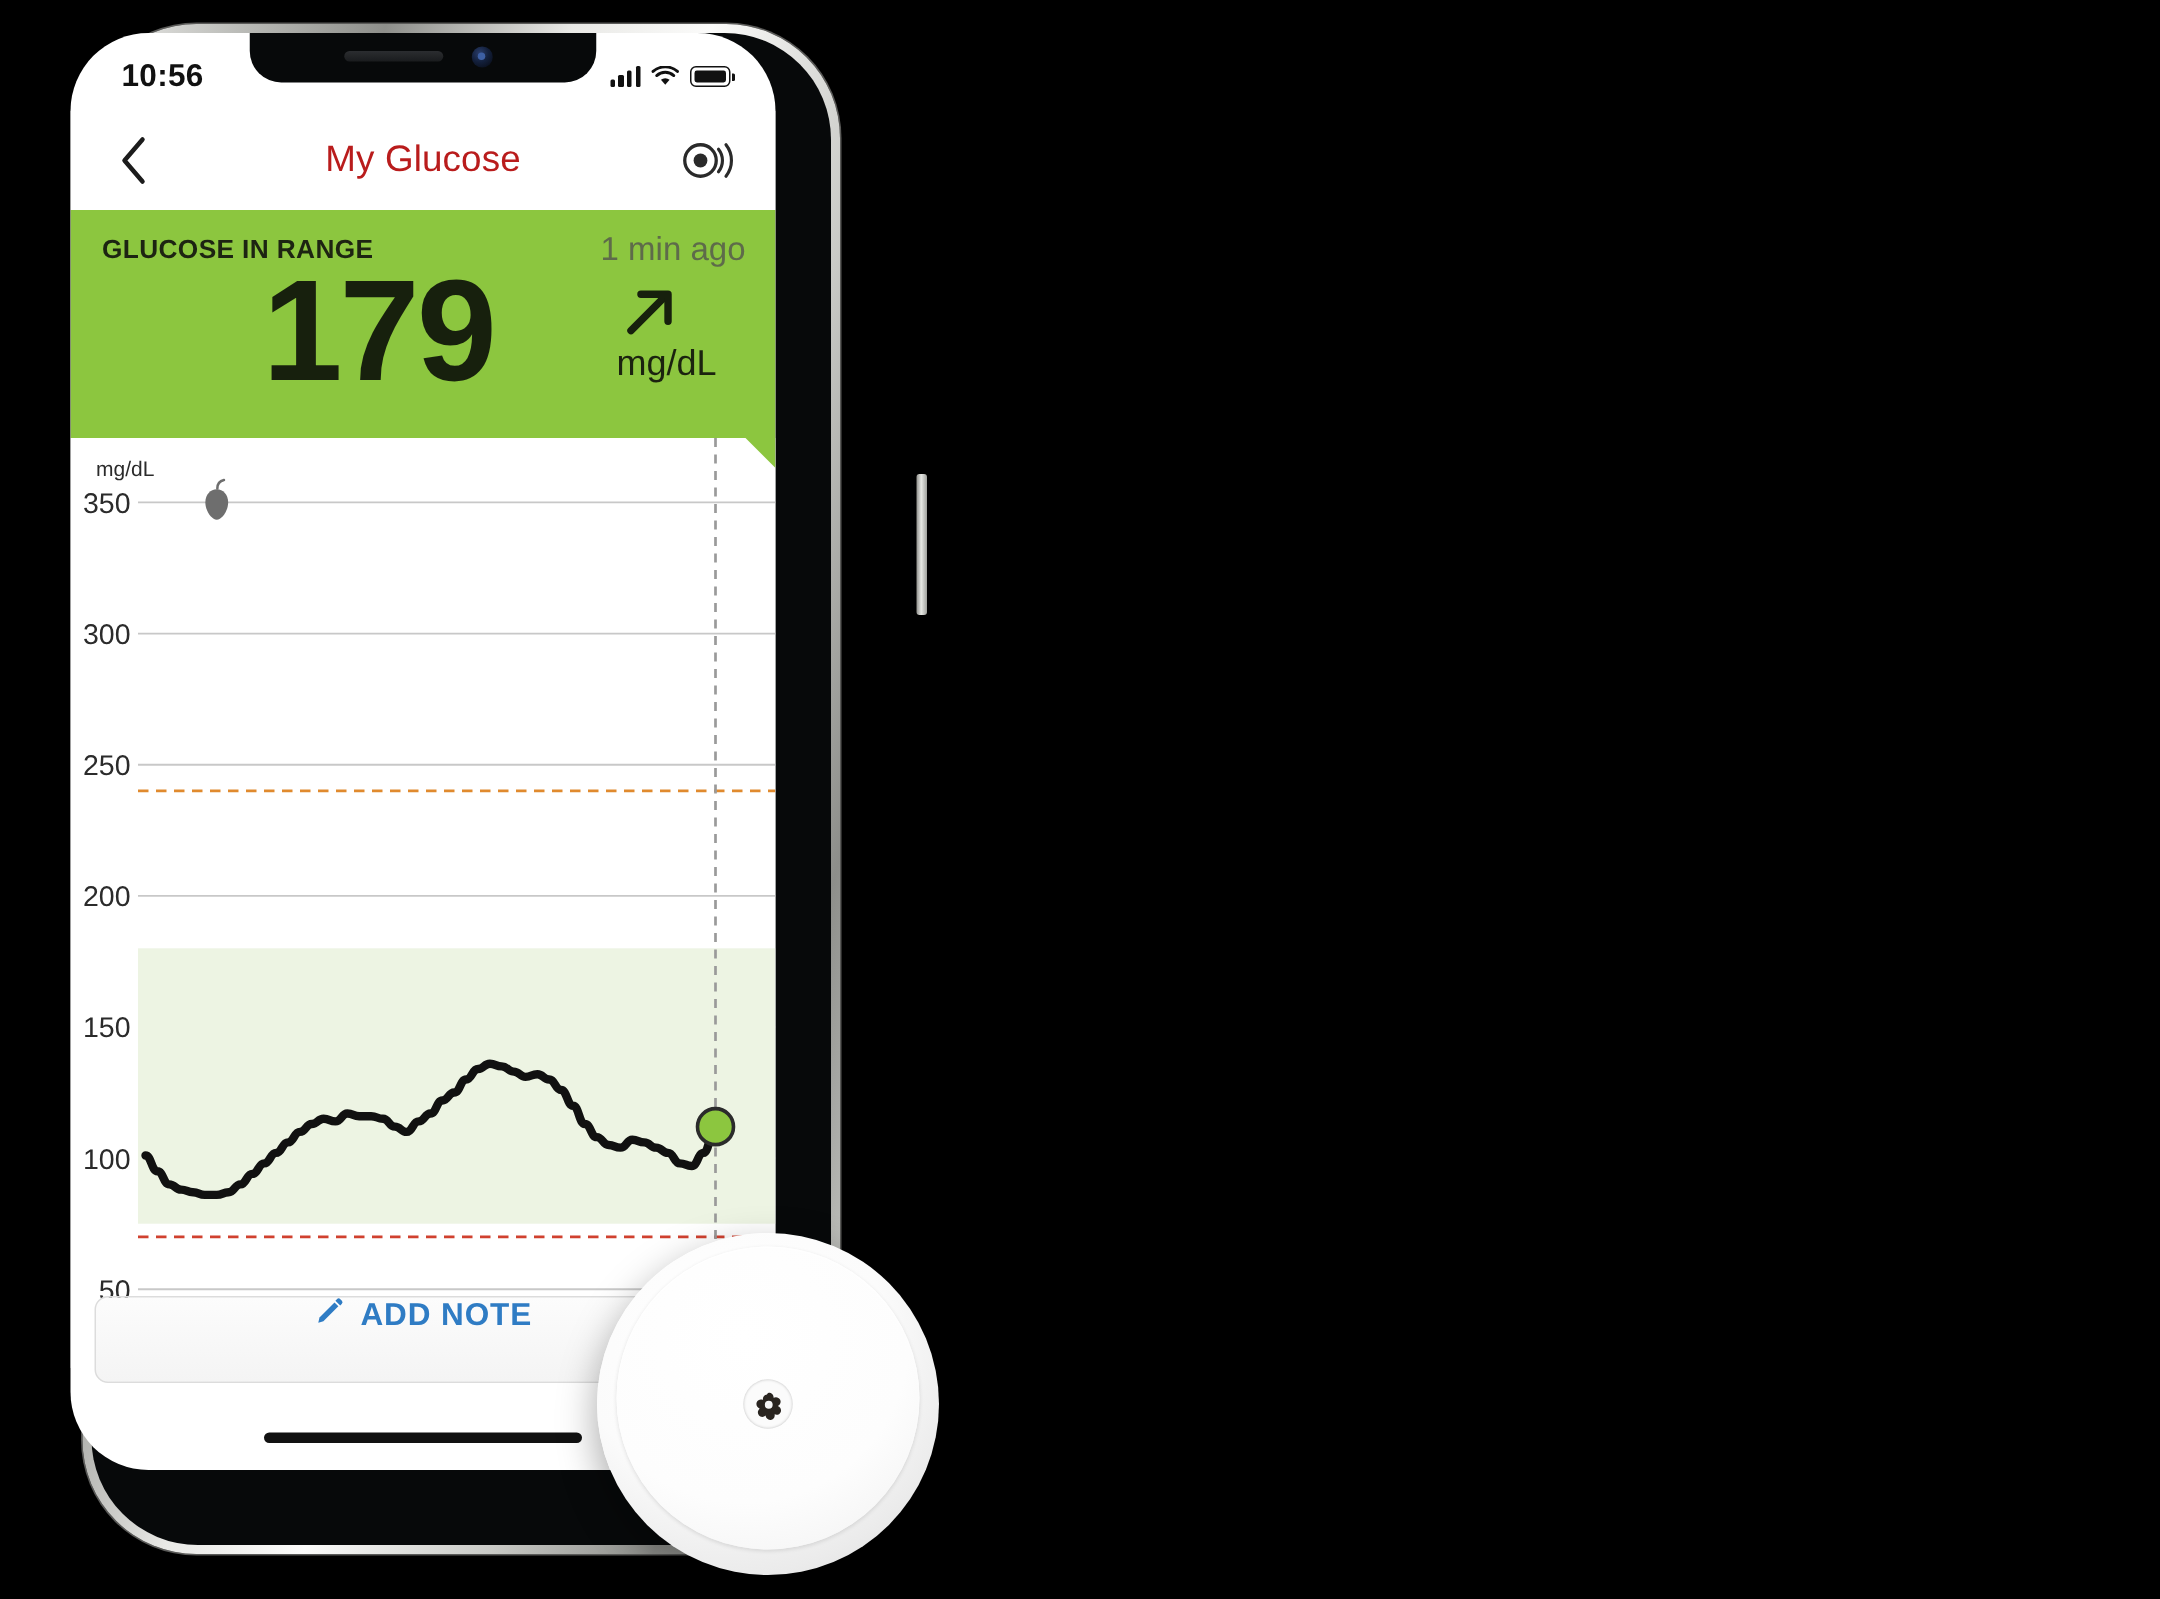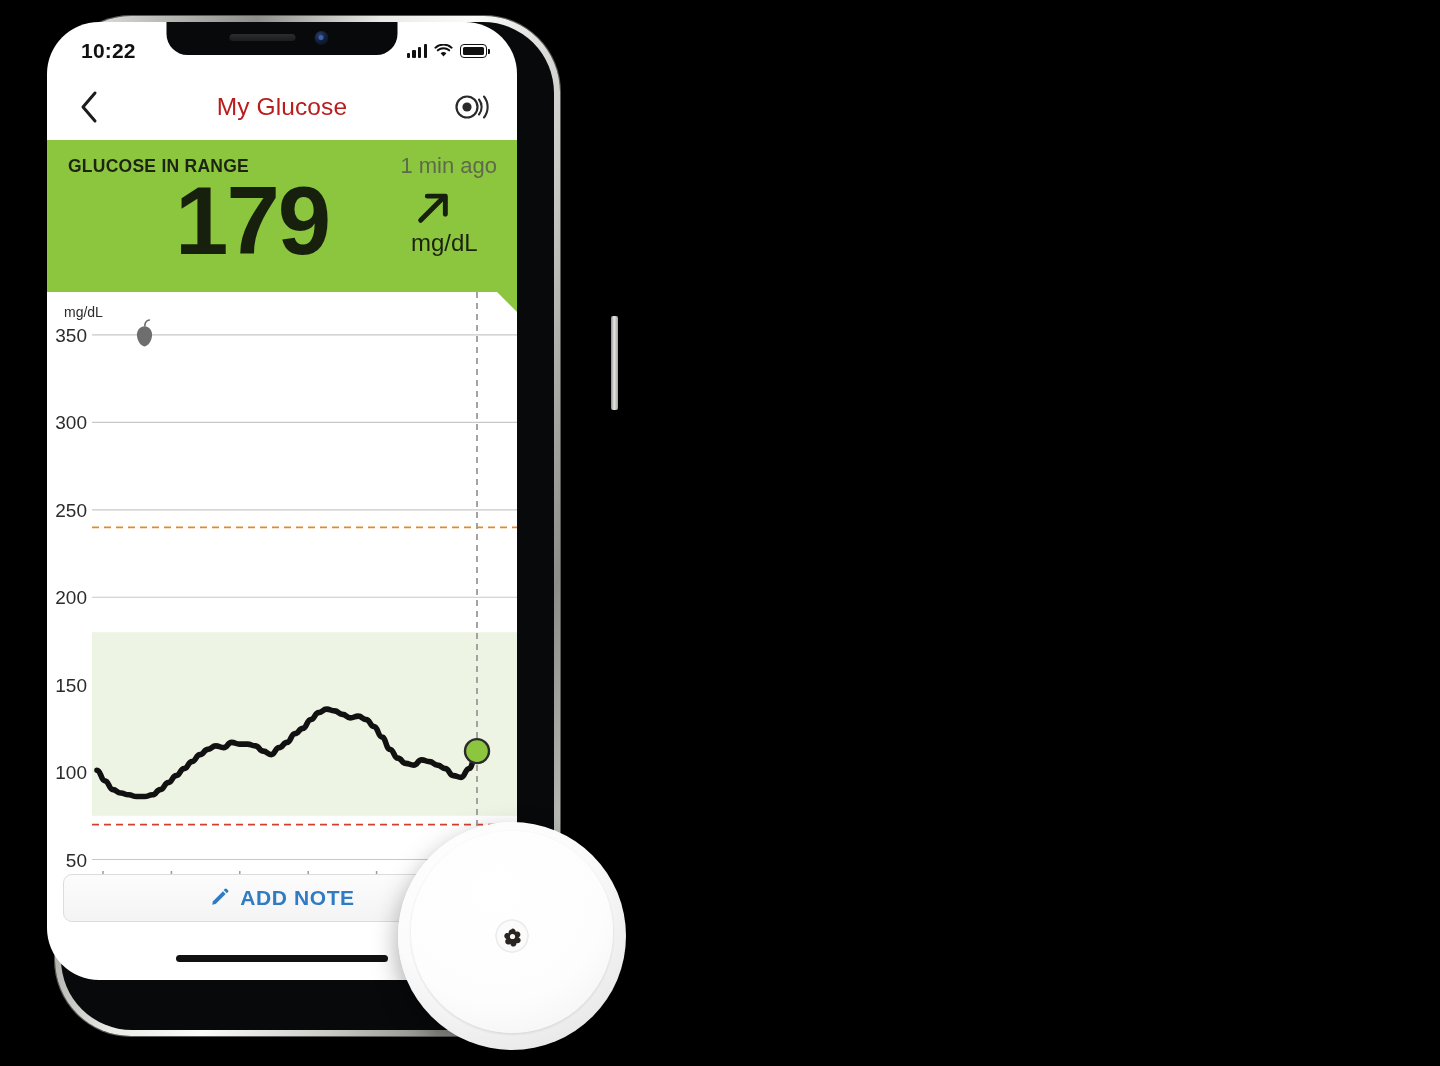--- a/index.html
+++ b/index.html
@@ -101,23 +101,23 @@
   }
 
   
   .chart-area { position:absolute; left:0; top:270px; width:100%; height:620px; background:#fff; }
   .chart-svg { display:block; width:470px; height:620px; }
   .axis-txt { font-family:"Liberation Sans",sans-serif; fill:#2b2b2b; }
 
   
   .add-note-wrap { position:absolute; left:0; bottom:58px; width:100%; padding: 0 16px; }
   .add-note {
-    height: 48px; border:1px solid #dcdcdc; border-radius: 9px;
+    height: 58px; border:1px solid #dcdcdc; border-radius: 9px;
     background: linear-gradient(180deg,#fcfcfc,#f4f4f4);
-    display:flex; align-items:center; justify-content:center; gap:11px; cursor:pointer;
+    display:flex; justify-content:center; gap:11px; cursor:pointer;
   }
   .add-note-label { font-size: 21px; font-weight:700; color:#2f7cc4; letter-spacing:.6px; }
   .home-ind { position:absolute; left:50%; transform:translateX(-50%); bottom: 18px; width: 212px; height: 7px; border-radius:4px; background:#111; }
 
   
   .sensor { position:absolute; left:398px; top:822px; width:228px; height:244px; }
   .sensor-body {
     position:absolute; left:0; top:0; width:228px; height:228px; border-radius:50%;
     background: radial-gradient(circle at 38% 28%, #ffffff 0%, #fbfbfb 48%, #ebebeb 76%, #d8d8d8 100%);
     box-shadow: 0 10px 26px rgba(0,0,0,.35);
@@ -148,21 +148,21 @@
   </div>
 
   <div class="screen">
 
     <div class="notch">
       <div class="speaker"></div>
       <div class="front-cam"></div>
     </div>
 
     <div class="statusbar">
-      <div class="clock">10:22</div>
+      <div class="clock">10:56</div>
       <div class="sb-right">
         <div class="bars">
           <i></i>
             <i></i>
             <i></i>
             <i></i>
         </div>
         <svg class="wifi" viewBox="0 0 20 15">
           <path d="M10 13.4 6.9 9.9a4.6 4.6 0 0 1 6.2 0z" fill="#111"></path>
           <path d="M3.9 6.8a9.3 9.3 0 0 1 12.2 0" stroke="#111" stroke-width="2.1" fill="none" stroke-linecap="round"></path>

